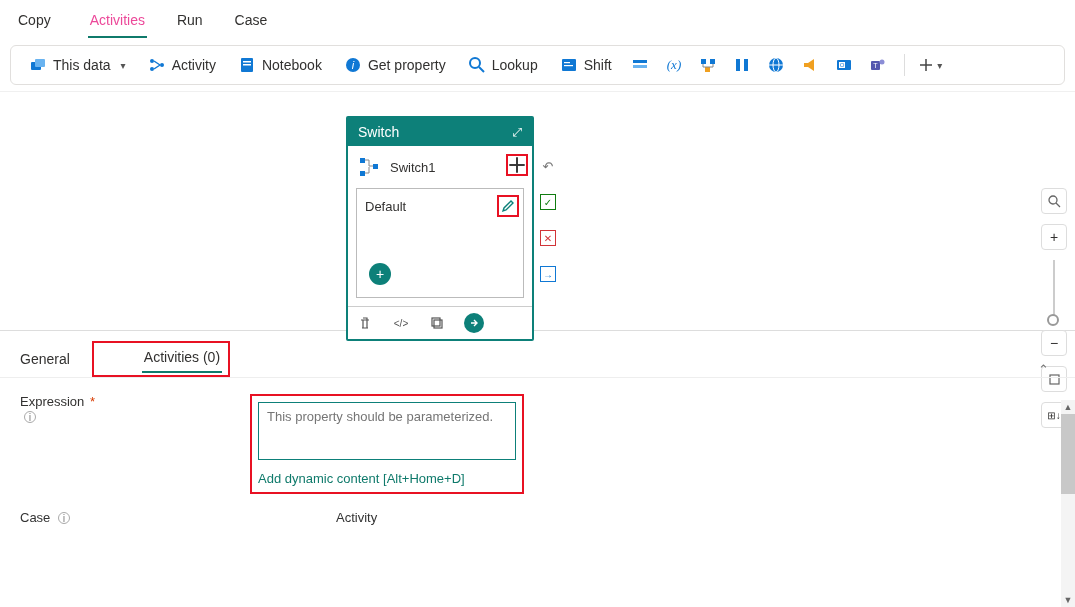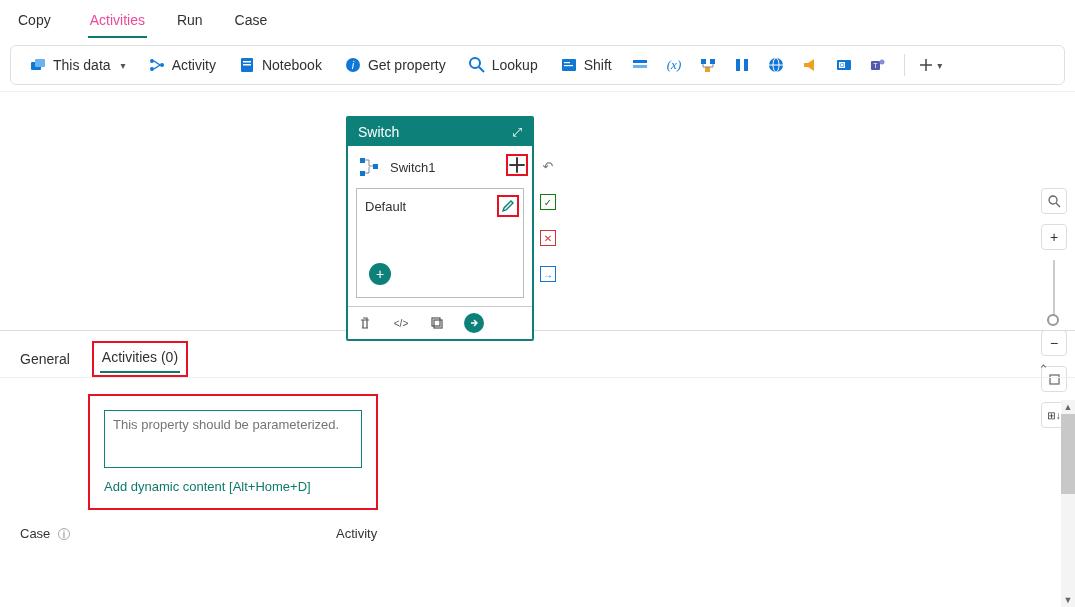--- a/index.html
+++ b/index.html
@@ -43,30 +43,30 @@
   
   .zoom-rail { position: absolute; right: 8px; top: 96px; display: flex; flex-direction: column; align-items: center; gap: 10px; }
   .zoom-btn { width: 26px; height: 26px; border: 1px solid #ddd; border-radius: 4px; display: flex; align-items: center; justify-content: center; background: #fff; cursor: pointer; font-size: 14px; }
   .zoom-track { width: 2px; height: 60px; background: #ccc; position: relative; }
   .zoom-knob { width: 12px; height: 12px; border: 2px solid #999; border-radius: 50%; background: #fff; position: absolute; left: -6px; bottom: -6px; }
   
   
   .bottom-panel { position: relative; }
   .bp-tabs { display: flex; gap: 18px; padding: 10px 16px 0 16px; border-bottom: 1px solid #eee; align-items: flex-end; }
   .bp-tab { padding: 6px 4px 10px 4px; cursor: pointer; font-size: 14px; }
-  .bp-tab.active { border-bottom: 2px solid #0f7a6b; }
+  .bp-tab.active { border-bottom: 2px solid #0f7a6b; margin-left: 42px; }
   .bp-tab-wrap { display: inline-block; padding: 2px 6px; }
   .bp-collapse { margin-left: auto; color: #777; cursor: pointer; padding-right: 10px; }
   
   .bp-body { padding: 16px 20px; position: relative; height: 190px; overflow: hidden; }
   .row { display: flex; align-items: flex-start; gap: 20px; }
   .label { font-size: 13px; padding-top: 6px; }
   .req { color: #d83b01; margin-left: 2px; }
   .info-icon { color: #888; font-size: 11px; border: 1px solid #aaa; border-radius: 50%; width: 12px; height: 12px; display: inline-flex; align-items: center; justify-content: center; margin-left: 4px; }
-  .expr-wrap { display: inline-block; padding: 14px; margin-left: 68px; }
+  .expr-wrap { display: inline-block; padding: 6px; margin-left: 120px; }
   .expr-box { width: 258px; height: 58px; border: 1px solid #0d8079; resize: none; padding: 6px 8px; font-family: inherit; font-size: 13px; color: #666; outline: none; }
   .add-dyn { color: #0f7a6b; font-size: 13px; margin-top: 8px; cursor: pointer; }
   
   .add-case { display: inline-flex; align-items: center; gap: 6px; padding: 5px 10px; border: 1px solid #ccc; border-radius: 3px; margin-top: 14px; cursor: pointer; }
   .add-case-wrap { display: inline-block; padding: 2px; margin-top: 10px; }
   
   .case-table { margin-top: 12px; }
   .case-head { display: flex; font-size: 13px; color: #333; padding: 4px 0; }
   .case-col-case { width: 316px; }
   .case-col-activity { flex: 1; }
@@ -283,20 +283,25 @@
   <div class="bp-tabs">
     <div class="bp-tab">General</div>
     <div class="bp-tab-wrap red-box">
       <div class="bp-tab active" style="padding:4px 2px 6px 2px;">Activities (0)</div>
     </div>
     <div class="bp-collapse">⌃</div>
   </div>
 
   <div class="bp-body">
     <div class="row">
+      <div style="width:90px;">
+        <span class="label">Expression</span>
+        <span class="req">*</span>
+        <span class="info-icon">i</span>
+      </div>
       <div class="expr-wrap red-box">
         <textarea class="expr-box" placeholder="This property should be parameterized." style=""></textarea>
         <div class="add-dyn">Add dynamic content [Alt+Home+D]</div>
       </div>
     </div>
     
     
     <div class="case-table">
       <div class="case-head">
         <div class="case-col-case">

